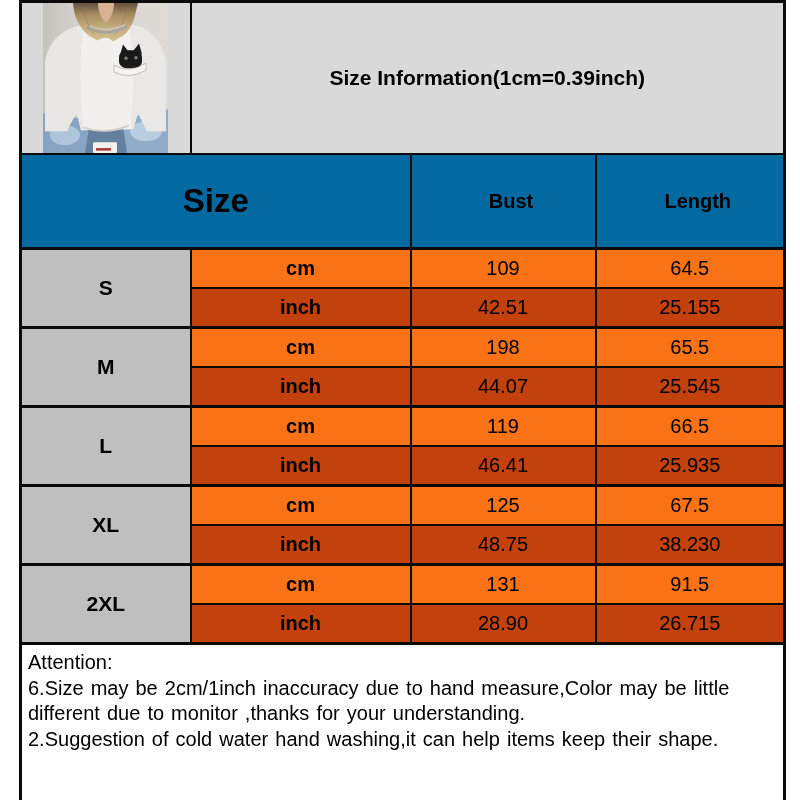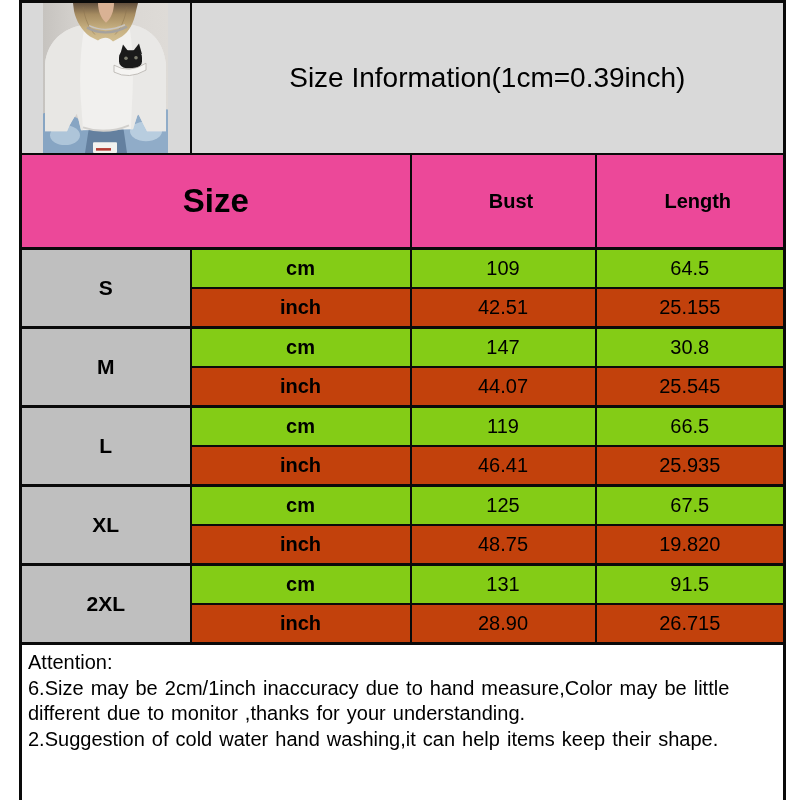--- a/index.html
+++ b/index.html
@@ -28,28 +28,28 @@
 
   col.c1 { width: 170px; }
   col.c2 { width: 220px; }
   col.c3 { width: 185px; }
   col.c4 { width: 189px; }
 
   tr.banner-row td { height: 150px; background: #d9d9d9; }
   td.photo-cell { vertical-align: top; }
   .photo { width: 125px; height: 150px; margin: 0 auto; }
   .photo svg { display: block; }
-  td.title-cell { font-size: 28px; font-weight: normal; }
-
-  tr.header-row td { height: 92px; background: #ec4899; font-weight: bold; }
+  td.title-cell { font-size: 21px; font-weight: bold; }
+
+  tr.header-row td { height: 92px; background: #0369a1; font-weight: bold; }
   td.size-header { font-size: 33px; }
   td.col-header  { font-size: 20px; padding-left: 16px; }
 
   tr.data-row td { height: 37px; font-size: 20px; background: #c2410c; }
-  tr.data-row.cm td { background: #84cc16; }
+  tr.data-row.cm td { background: #f97316; }
   td.unit { font-weight: bold; font-size: 19px; }
   tr.data-row td.size-label {
     background: #bfbfbf;
     font-weight: bold;
     font-size: 21px;
   }
   tr.group-start td { border-top: 3px solid #0a0a0a; }
 
   tr.attention-row td {
     border-top: 3px solid #0a0a0a;
@@ -151,22 +151,22 @@
     </tr>
     <tr class="data-row inch">
       <td class="unit">inch</td>
       <td class="val">42.51</td>
       <td class="val">25.155</td>
     </tr>
 
     <tr class="data-row cm group-start">
       <td class="size-label" rowspan="2">M</td>
       <td class="unit">cm</td>
-      <td class="val">147</td>
-      <td class="val">30.8</td>
+      <td class="val">198</td>
+      <td class="val">65.5</td>
     </tr>
     <tr class="data-row inch">
       <td class="unit">inch</td>
       <td class="val">44.07</td>
       <td class="val">25.545</td>
     </tr>
 
     <tr class="data-row cm group-start">
       <td class="size-label" rowspan="2">L</td>
       <td class="unit">cm</td>
@@ -181,21 +181,21 @@
 
     <tr class="data-row cm group-start">
       <td class="size-label" rowspan="2">XL</td>
       <td class="unit">cm</td>
       <td class="val">125</td>
       <td class="val">67.5</td>
     </tr>
     <tr class="data-row inch">
       <td class="unit">inch</td>
       <td class="val">48.75</td>
-      <td class="val">19.820</td>
+      <td class="val">38.230</td>
     </tr>
 
     <tr class="data-row cm group-start">
       <td class="size-label" rowspan="2">2XL</td>
       <td class="unit">cm</td>
       <td class="val">131</td>
       <td class="val">91.5</td>
     </tr>
     <tr class="data-row inch">
       <td class="unit">inch</td>

